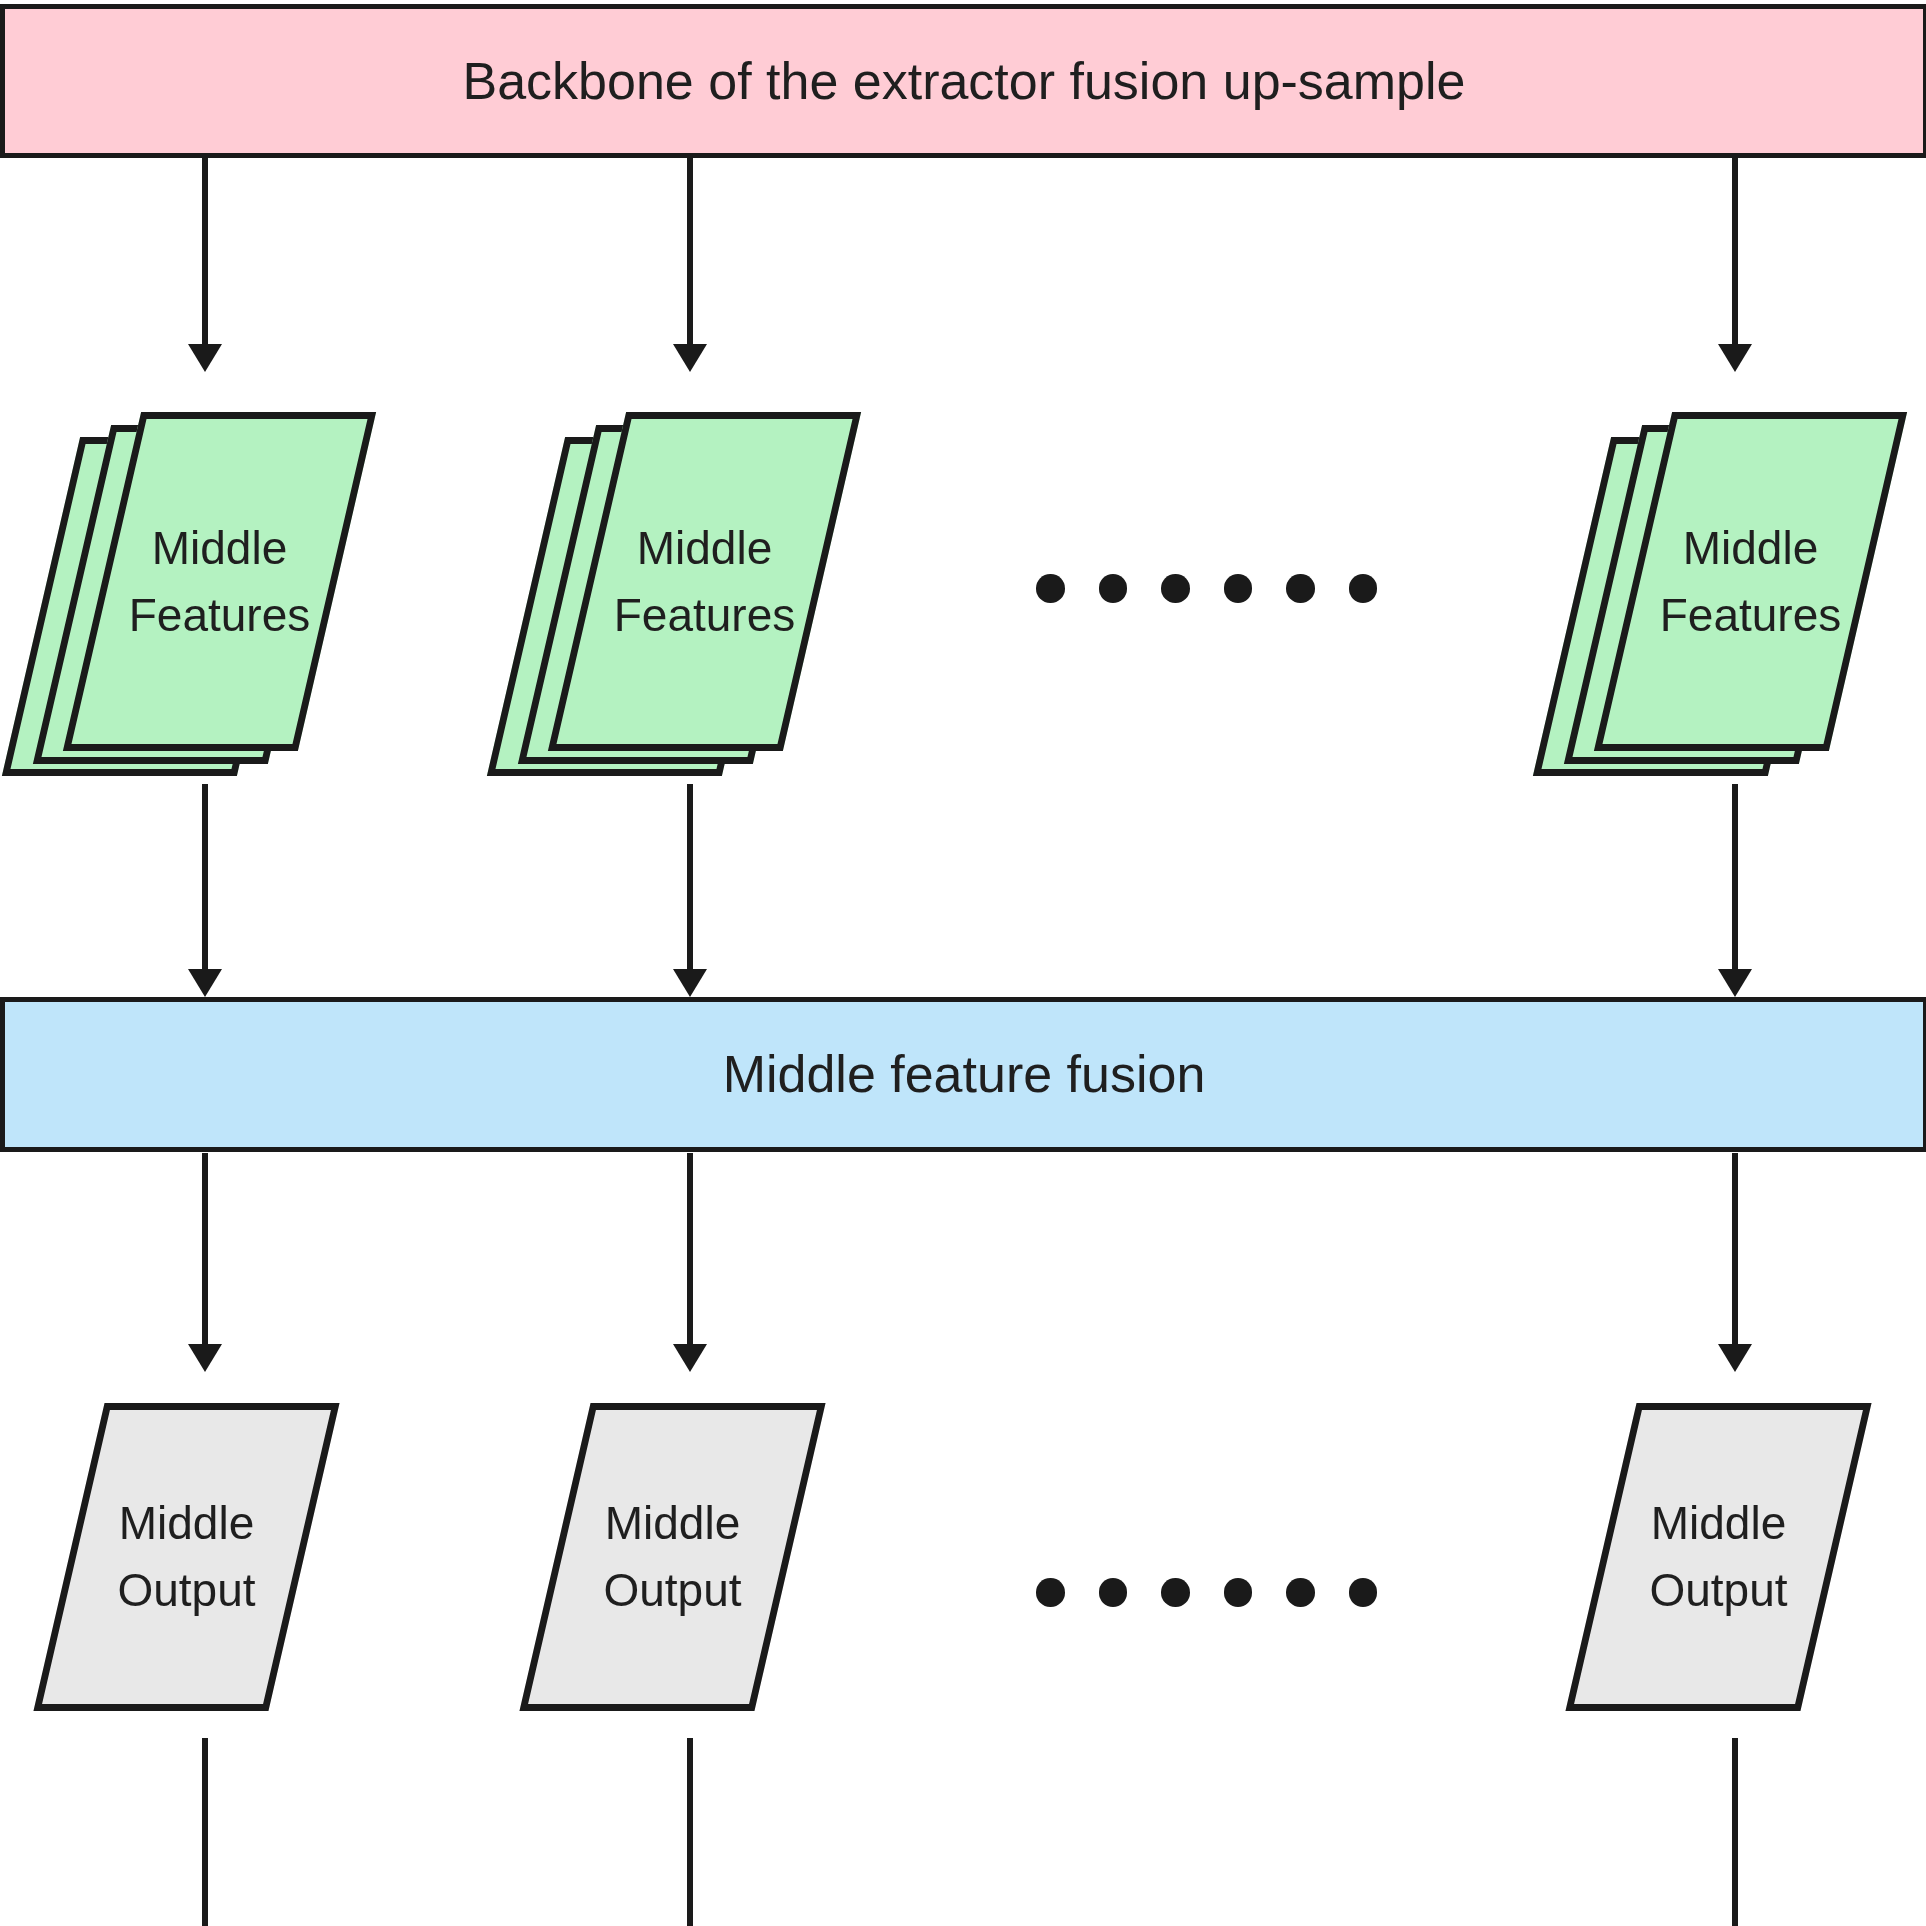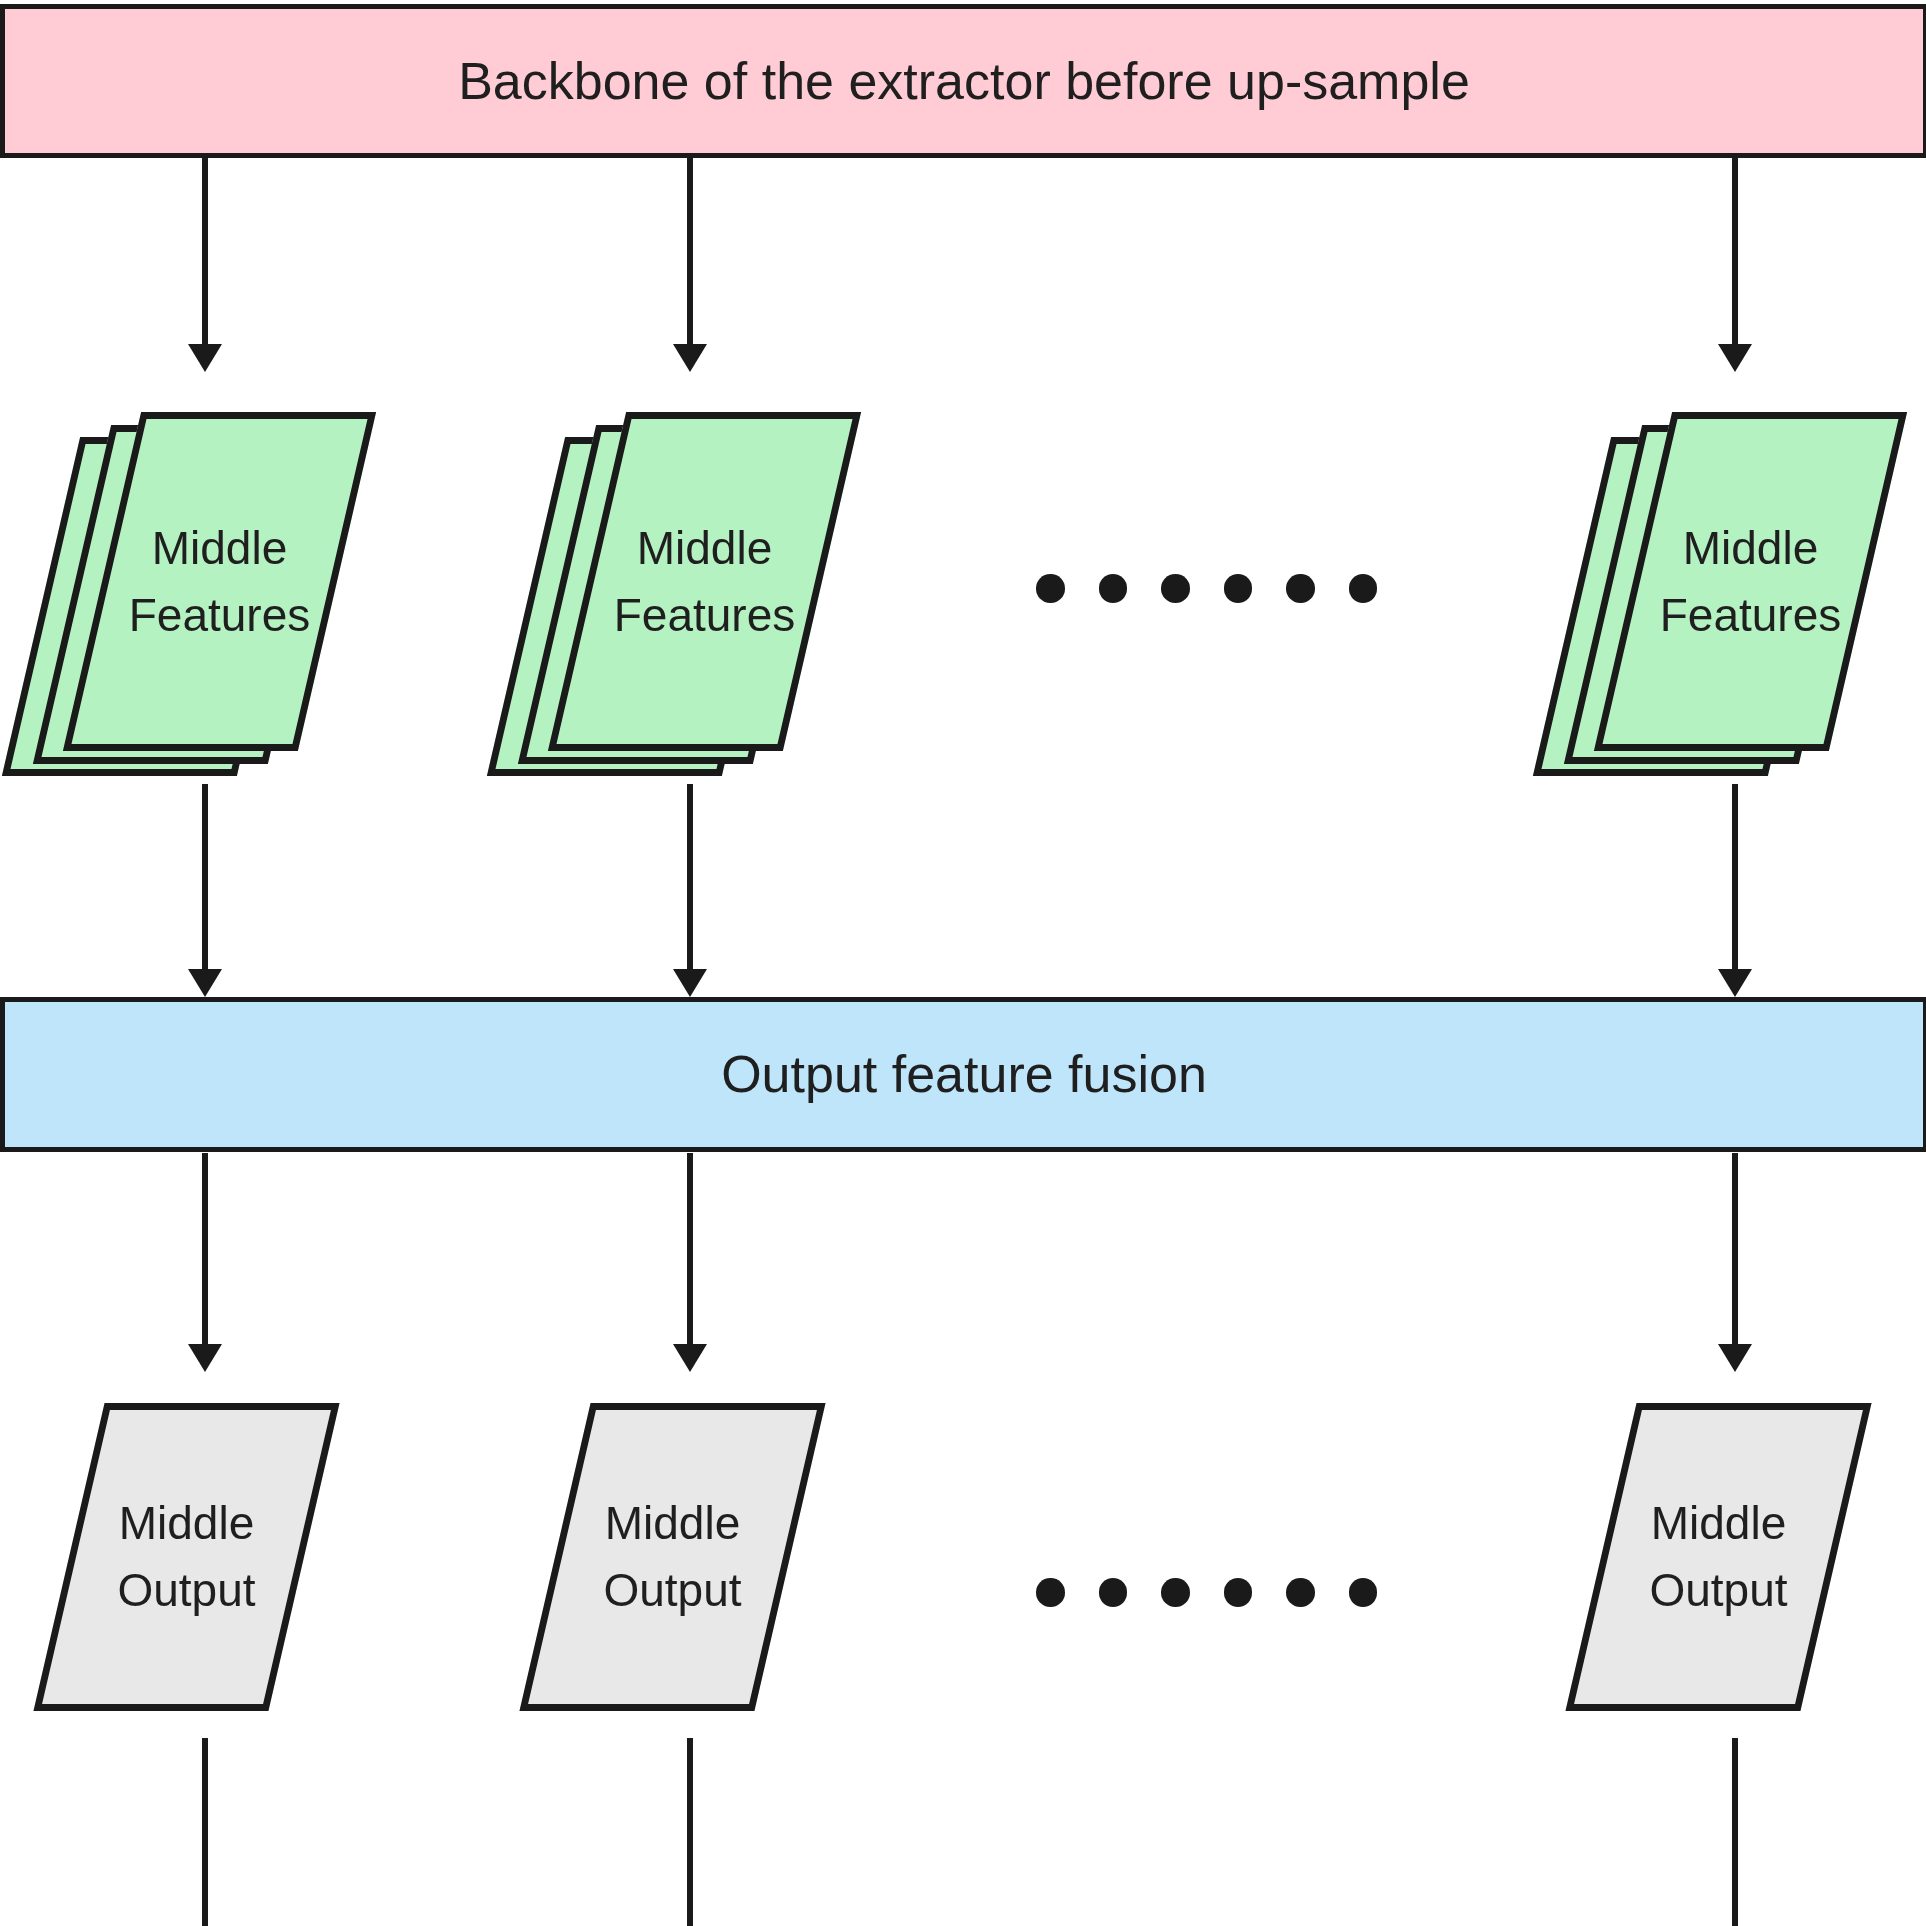--- a/index.html
+++ b/index.html
@@ -68,21 +68,21 @@
   .dots{position:absolute;left:1036px;display:flex;gap:34px;}
   .dots.r1{top:574px;} .dots.r2{top:1578px;}
   .dot{width:28.5px;height:28.5px;border-radius:50%;background:var(--ink);}
 </style>
 </head>
 <body>
 
 <div class="canvas">
 
   <div class="bar pink">
-    <span>Backbone of the extractor before up-sample</span>
+    <span>Backbone of the extractor fusion up-sample</span>
   </div>
 
   <div class="arrow rowA c1">
       <div class="shaft"></div>
       <div class="head"></div>
     </div>
   <div class="arrow rowA c2">
       <div class="shaft"></div>
       <div class="head"></div>
     </div>
@@ -132,21 +132,21 @@
   <div class="arrow rowB c2">
       <div class="shaft"></div>
       <div class="head"></div>
     </div>
   <div class="arrow rowB c3">
       <div class="shaft"></div>
       <div class="head"></div>
     </div>
 
   <div class="bar blue">
-    <span>Output feature fusion</span>
+    <span>Middle feature fusion</span>
   </div>
 
   <div class="arrow rowC c1">
       <div class="shaft"></div>
       <div class="head"></div>
     </div>
   <div class="arrow rowC c2">
       <div class="shaft"></div>
       <div class="head"></div>
     </div>

